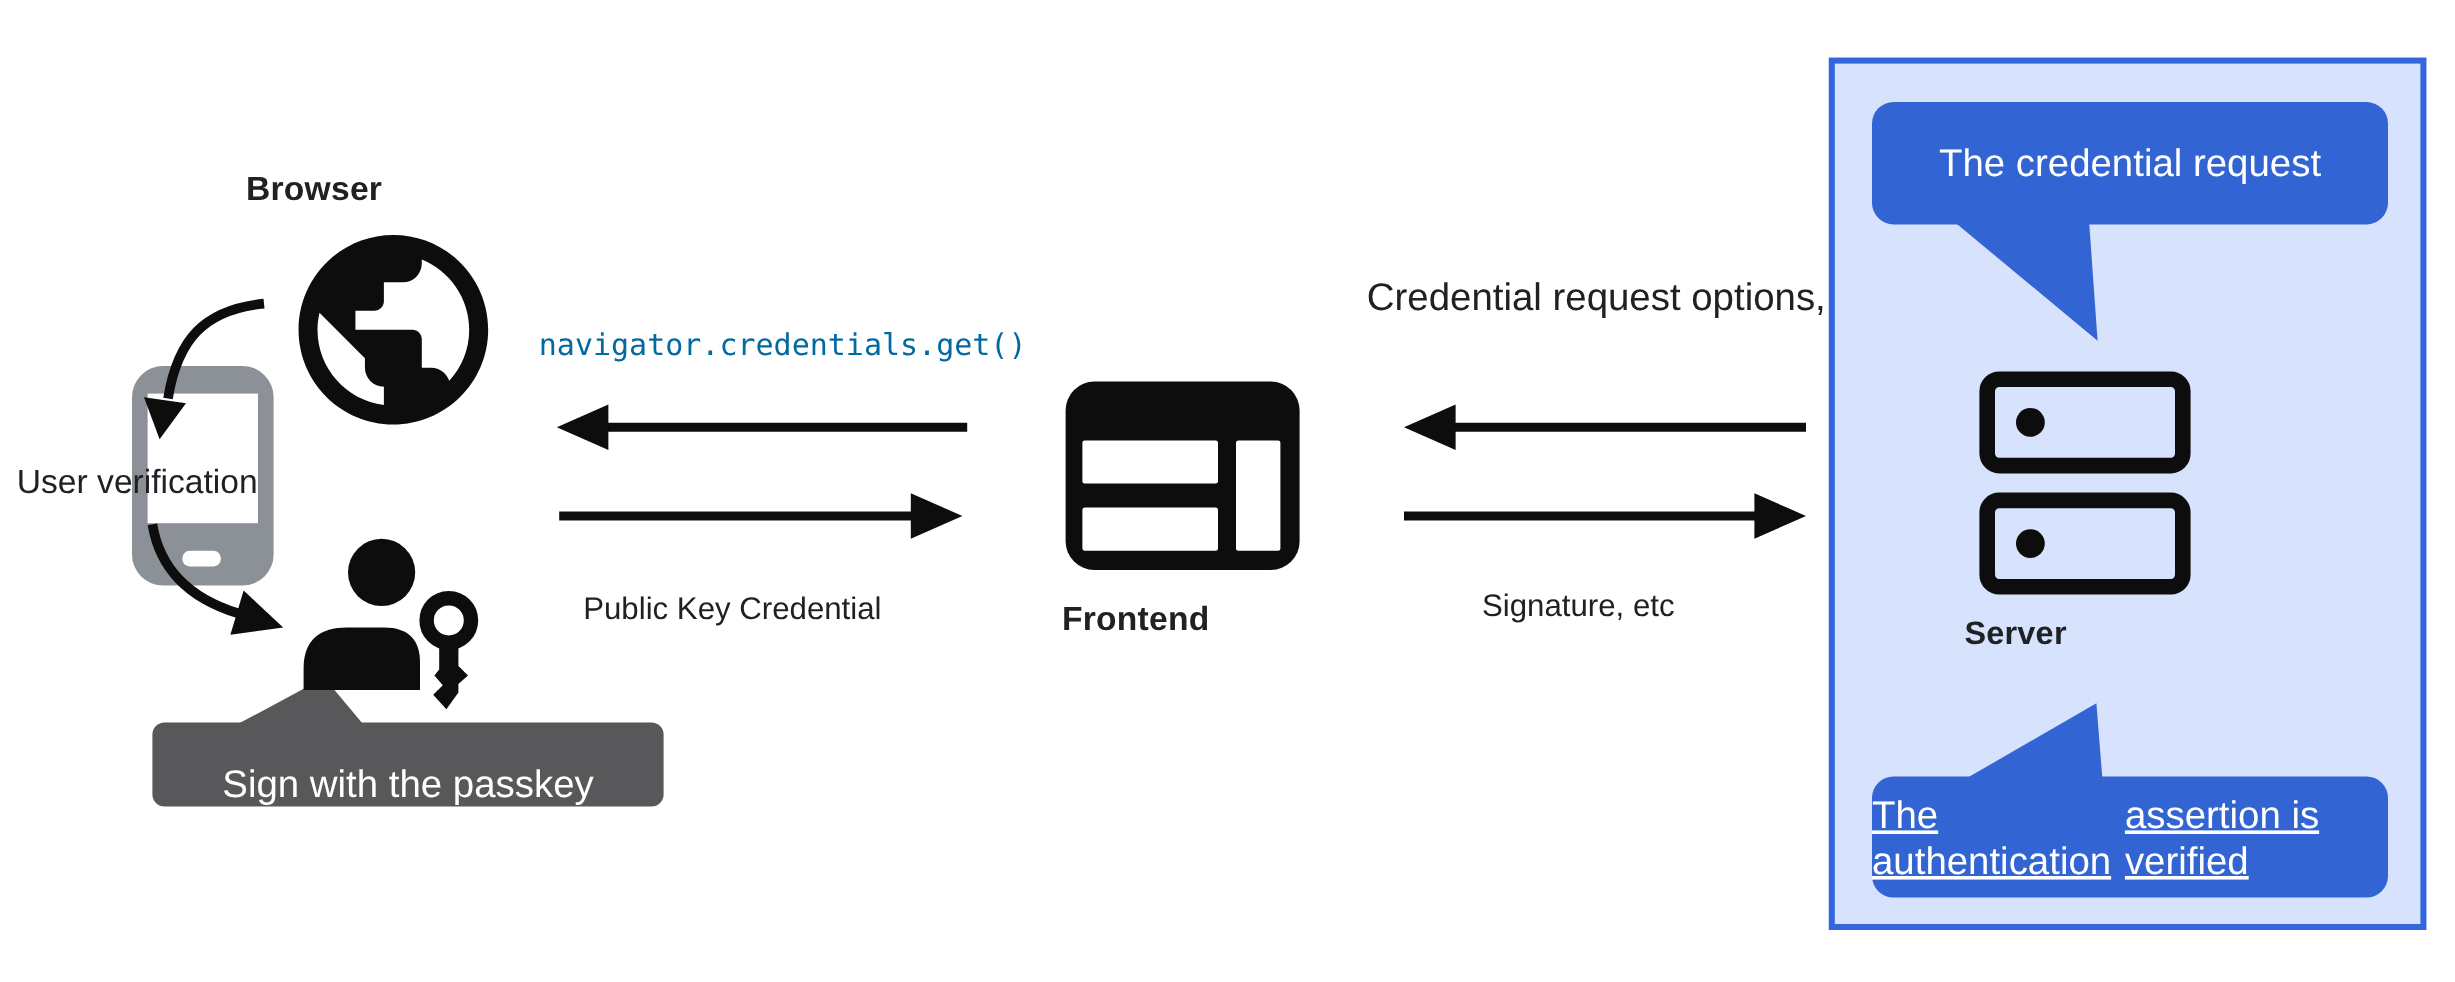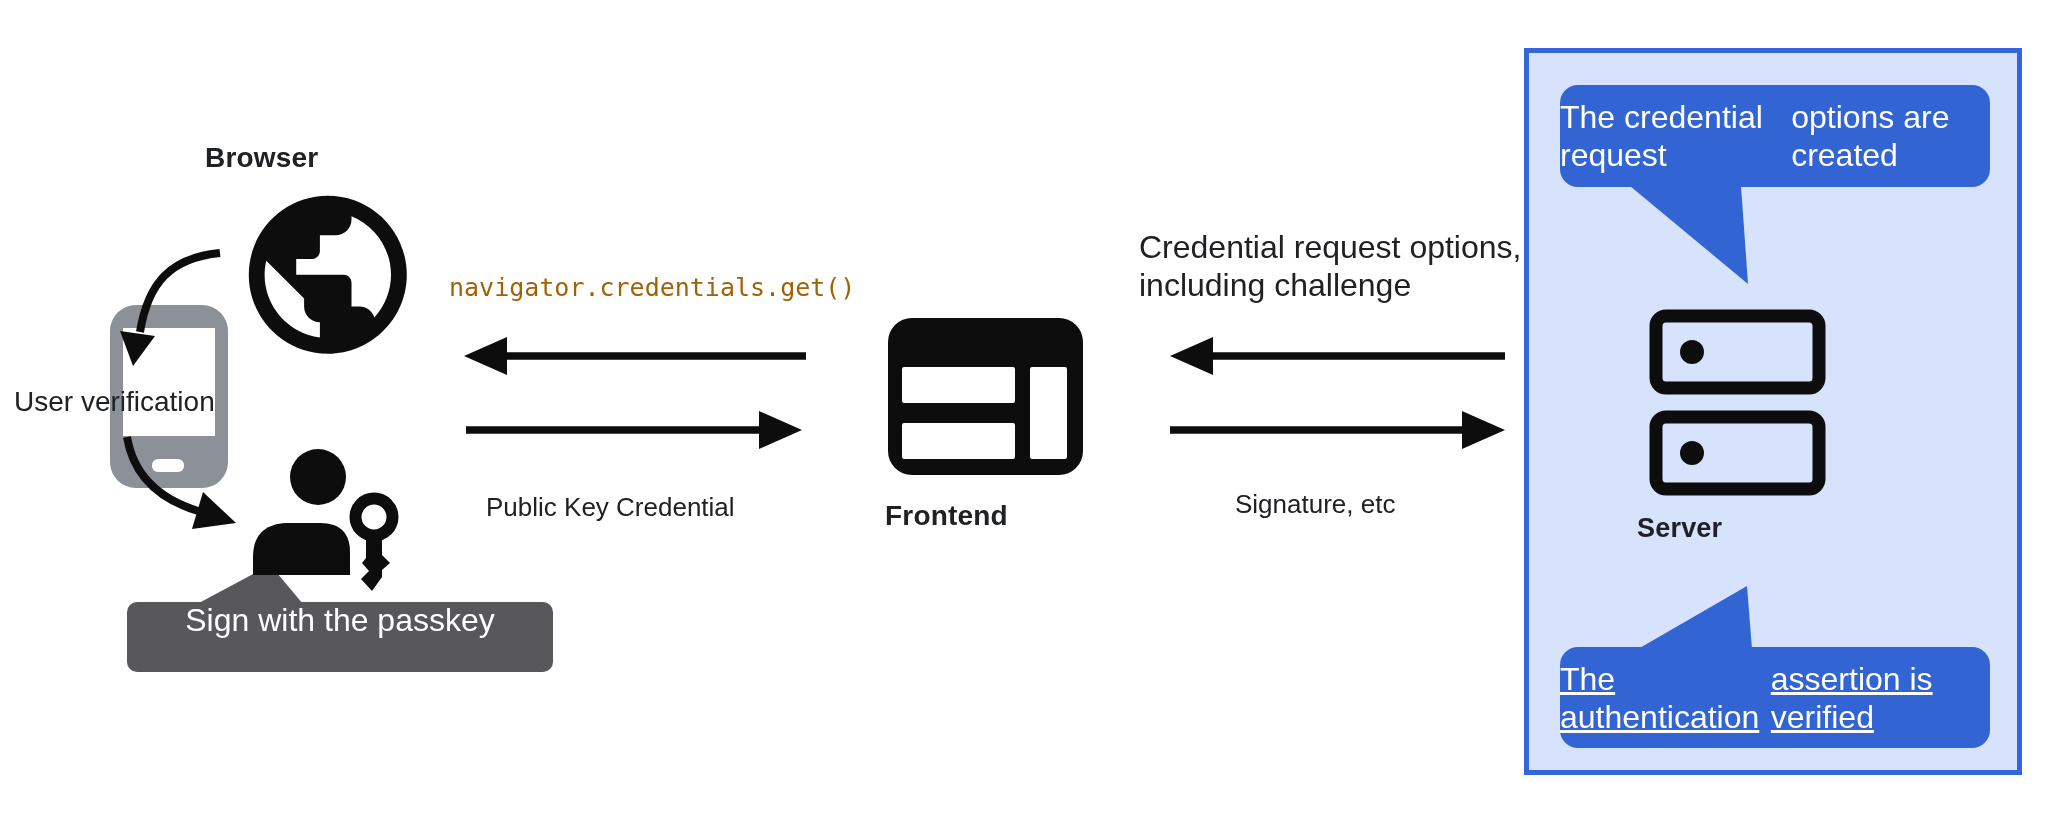--- a/index.html
+++ b/index.html
@@ -23,34 +23,34 @@
     left:1524px;top:48px;width:498px;height:727px;
     background:var(--panel-bg);
     border:5px solid var(--panel-border);
     box-sizing:border-box;z-index:1;
   }
   svg.overlay{left:0;top:0;width:2046px;height:818px;z-index:2;}
   .txt{z-index:3;white-space:nowrap;}
   .center{}
   .node-label{font-weight:bold;font-size:28px;letter-spacing:.2px;}
   .msg{font-size:26px;}
-  .mono{font-family:"DejaVu Sans Mono","Liberation Mono",monospace;font-size:25px;color:#a16207;}
+  .mono{font-family:"DejaVu Sans Mono","Liberation Mono",monospace;font-size:25px;color:#0369a1;}
   .two-line span{display:block;}
   .callout{
     left:1560px;width:430px;height:102px;border-radius:18px;
     background:var(--callout-blue);color:#ffffff;
     display:flex;flex-direction:row;align-items:center;justify-content:center;
     font-size:32px;line-height:38px;z-index:3;
   }
   .callout-top{top:85px;}
   .callout-bottom{top:647px;height:101px;text-decoration:underline;}
   .tooltip{
     left:127px;top:602px;width:426px;height:70px;border-radius:10px;
     background:var(--tooltip-gray);color:#ffffff;
-    display:flex;align-items:flex-start;justify-content:center;
+    display:flex;align-items:flex-end;justify-content:center;
     font-size:32px;z-index:3;
   }
   .uv{left:14px;top:386px;width:232px;font-size:28px;z-index:3;}
   .browser-label{left:205px;top:142px;width:240px;}
   .frontend-label{left:885px;top:500px;width:200px;}
   .server-label{left:1637px;top:513px;width:200px;font-size:27px;}
   .nav-call{left:449px;top:273px;width:440px;}
   .pkc{left:486px;top:492px;width:300px;}
   .credreq{left:1139px;top:228px;font-size:32px;line-height:38px;}
   .signature{left:1235px;top:489px;width:200px;}
@@ -133,32 +133,30 @@
 <div class="abs txt uv">User verification</div>
 
 <div class="abs txt center mono nav-call">navigator.credentials.get()</div>
 
 <div class="abs txt center msg pkc">Public Key Credential</div>
 
 <div class="abs txt center node-label frontend-label">Frontend</div>
 
 <div class="abs txt credreq two-line">
   <span>Credential request options,</span>
-  <span>including challenge</span>
 </div>
 
 <div class="abs txt center msg signature">Signature, etc</div>
 
 <div class="abs txt center node-label server-label">Server</div>
 
 <div class="abs tooltip">
   <span>Sign with the passkey</span>
 </div>
 
 <div class="abs callout callout-top">
   <span>The credential request</span>
-  <span>options are created</span>
 </div>
 
 <div class="abs callout callout-bottom">
   <span>The authentication</span>
   <span>assertion is verified</span>
 </div>
 
 </body></html>

